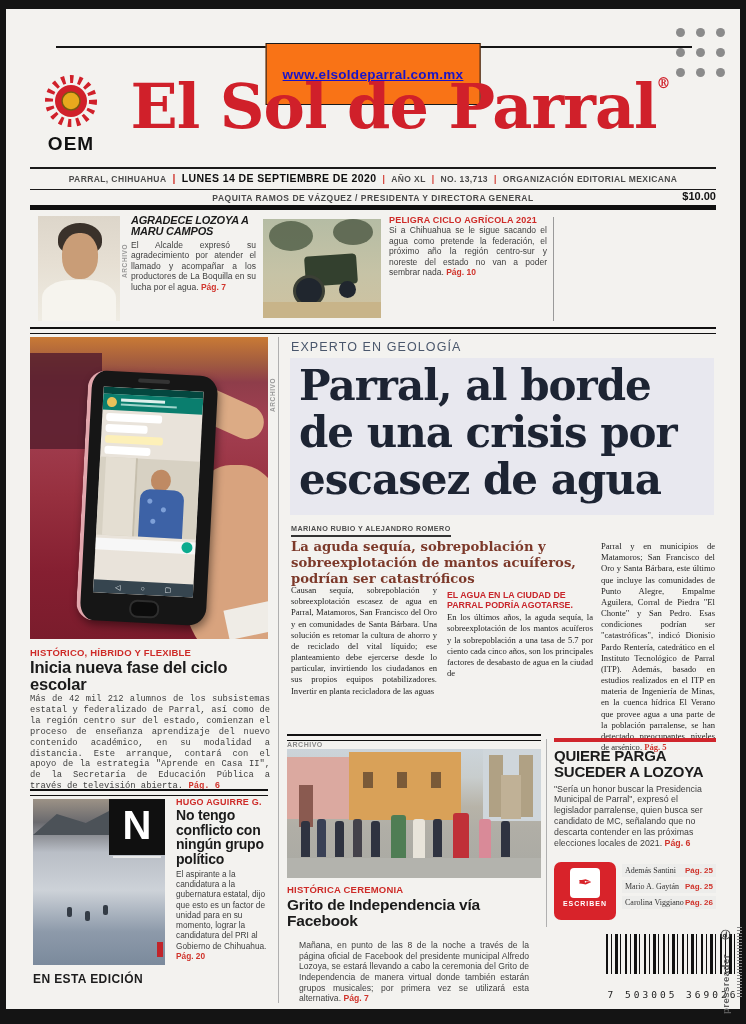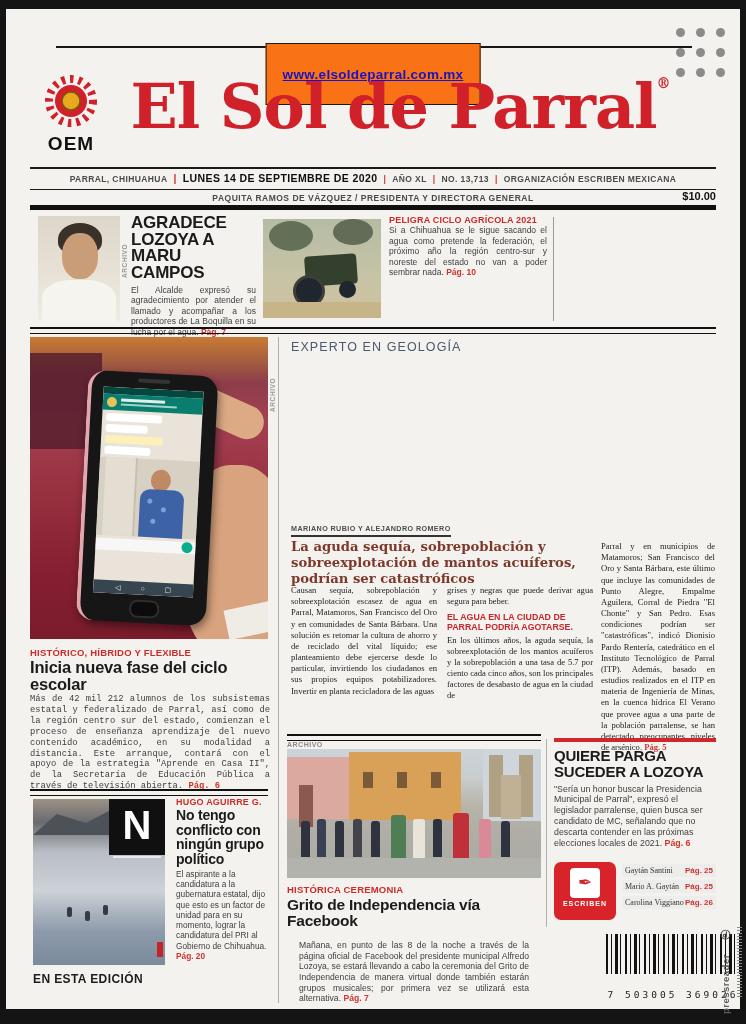--- a/index.html
+++ b/index.html
@@ -42,21 +42,21 @@
            color:#999;letter-spacing:.6px;}
 
   
   .lozoya-photo{position:absolute;left:38px;top:216px;width:82px;height:105px;overflow:hidden;
     background:linear-gradient(180deg,#ddd6ca 0%,#e6dfd3 45%,#efece3 100%);}
   .lz-hair{position:absolute;left:20px;top:7px;width:44px;height:32px;border-radius:50% 50% 40% 40%;background:#3a312a;}
   .lz-face{position:absolute;left:24px;top:17px;width:36px;height:46px;border-radius:46%;background:#c99d77;}
   .lz-shirt{position:absolute;left:4px;top:64px;width:74px;height:44px;border-radius:40% 40% 0 0;background:#f6f4ee;}
   .lozoya-credit{position:absolute;left:121px;top:218px;height:60px;}
   .lozoya-text{position:absolute;left:131px;top:215px;width:125px;}
-  .lozoya-text h3{margin:0;font-size:17px;line-height:.98;}
+  .lozoya-text h3{margin:0;font-size:11px;line-height:.98;font-style:italic;}
   .tractor-photo{position:absolute;left:263px;top:219px;width:118px;height:99px;overflow:hidden;
     background:linear-gradient(180deg,#b5bca4 0%,#c6c3a6 55%,#cfc2a0 100%);}
   .tr-tree1{position:absolute;left:6px;top:2px;width:44px;height:30px;border-radius:50%;background:#55614a;opacity:.85;}
   .tr-tree2{position:absolute;left:70px;top:0;width:40px;height:26px;border-radius:50%;background:#4c5742;opacity:.8;}
   .tr-body{position:absolute;left:42px;top:36px;width:52px;height:30px;background:#33402e;border-radius:4px;transform:rotate(-4deg);}
   .tr-wheel1{position:absolute;left:30px;top:56px;width:26px;height:26px;border-radius:50%;background:#20262e;border:3px solid #3b3f35;}
   .tr-wheel2{position:absolute;left:76px;top:62px;width:17px;height:17px;border-radius:50%;background:#20262e;}
   .tr-ground{position:absolute;left:0;bottom:0;width:100%;height:16px;background:#c8b489;}
   .agricola-text{position:absolute;left:389px;top:215px;width:158px;}
   .agricola-text h3{margin:2px 0 2px;font-size:15px;line-height:1.0;}
@@ -210,21 +210,21 @@
     </svg>
     <div class="oem-label">OEM</div>
   </div>
 
   <div class="masthead">
     <span>El Sol de Parral</span><sup>®</sup>
   </div>
 
   <div class="rule1"></div>
   <div class="dateline">
-    <span class="dl">PARRAL, CHIHUAHUA</span><span class="dl dl-date">LUNES 14 DE SEPTIEMBRE DE 2020</span><span class="dl">AÑO XL</span><span class="dl">NO. 13,713</span><span class="dl">ORGANIZACIÓN ESCRIBEN MEXICANA</span>
+    <span class="dl">PARRAL, CHIHUAHUA</span><span class="dl dl-date">LUNES 14 DE SEPTIEMBRE DE 2020</span><span class="dl">AÑO XL</span><span class="dl">NO. 13,713</span><span class="dl">ORGANIZACIÓN EDITORIAL MEXICANA</span>
   </div>
   <div class="rule2"></div>
   <div class="staff">PAQUITA RAMOS DE VÁZQUEZ / PRESIDENTA Y DIRECTORA GENERAL</div>
   <div class="price">$10.00</div>
   <div class="rule3"></div>
 
   <div class="lozoya-photo">
     <div class="lz-hair"></div>
     <div class="lz-face"></div>
     <div class="lz-shirt"></div>
@@ -314,25 +314,25 @@
     <div class="kick">HUGO AGUIRRE G.</div>
     <h3 class="h-sm">No tengo conflicto con ningún grupo político</h3>
     <p class="sbody" style="margin:0;">
       <span>El aspirante a la candidatura a la gubernatura estatal, dijo que esto es un factor de unidad para en su momento, lograr la candidatura del PRI al Gobierno de Chihuahua.</span>
       <span class="pg">Pág. 20</span>
     </p>
   </div>
 
   <div class="vrule-main"></div>
   <div class="main-kicker">EXPERTO EN GEOLOGÍA</div>
+  <div class="main-headline">Parral, al borde de una crisis por escasez de agua</div>
   <div class="byline">MARIANO RUBIO Y ALEJANDRO ROMERO</div>
   <div class="deck">La aguda sequía, sobrepoblación y sobreexplotación de mantos acuíferos, podrían ser catastróficos</div>
   <div class="col1 mbody">Causan sequía, sobrepoblación y sobreexplotación escasez de agua en Parral, Matamoros, San Francisco del Oro y en comunidades de Santa Bárbara. Una solución es retomar la cultura de ahorro y de reciclado del vital líquido; ese planteamiento debe ejercerse desde lo particular, invirtiendo los ciudadanos en sus propios equipos potabilizadores. Invertir en planta recicladora de las aguas</div>
   <div class="col2">
-    <div class="mbody">grises y negras que puede derivar agua segura para beber.</div>
     <div class="subhed">EL AGUA EN LA CIUDAD DE PARRAL PODRÍA AGOTARSE.</div>
     <div class="mbody">En los últimos años, la aguda sequía, la sobreexplotación de los mantos acuíferos y la sobrepoblación a una tasa de 5.7 por ciento cada cinco años, son los principales factores de desabasto de agua en la ciudad de</div>
   </div>
   <div class="col3 mbody">
     <span>Parral y en municipios de Matamoros; San Francisco del Oro y Santa Bárbara, este último que incluye las comunidades de Punto Alegre, Empalme Aguilera, Corral de Piedra "El Chonte" y San Pedro. Esas condiciones podrían ser "catastróficas", indicó Dionisio Pardo Rentería, catedrático en el Instituto Tecnológico de Parral (ITP). Además, basado en estudios realizados en el ITP en materia de Ingeniería de Minas, en la cuenca hídrica El Verano que provee agua a una parte de la población parralense, se han detectado preocupantes niveles de arsénico.</span>
     <span class="pg">Pág. 5</span>
   </div>
 
   <div class="dblrule dbl-mid"></div>
   <div class="archivo2">ARCHIVO</div>
@@ -380,21 +380,21 @@
       <span>"Sería un honor buscar la Presidencia Municipal de Parral", expresó el legislador parralense, quien busca ser candidato de MC, señalando que no descarta contender en las próximas elecciones locales de 2021.</span>
       <span class="pg">Pág. 6</span>
     </p>
   </div>
   <div class="escriben-box">
     <div class="esc-sq">✒</div>
     <div class="esc-label">ESCRIBEN</div>
   </div>
   <div class="columnists">
     <div class="col-row">
-      <span class="col-name">Gaytán Santini</span>
+      <span class="col-name">Además Santini</span>
       <span class="col-page">Pág. 25</span>
     </div>
     <div class="col-row">
       <span class="col-name">Mario A. Gaytán</span>
       <span class="col-page">Pág. 25</span>
     </div>
     <div class="col-row">
       <span class="col-name">Carolina Viggiano</span>
       <span class="col-page">Pág. 26</span>
     </div>

